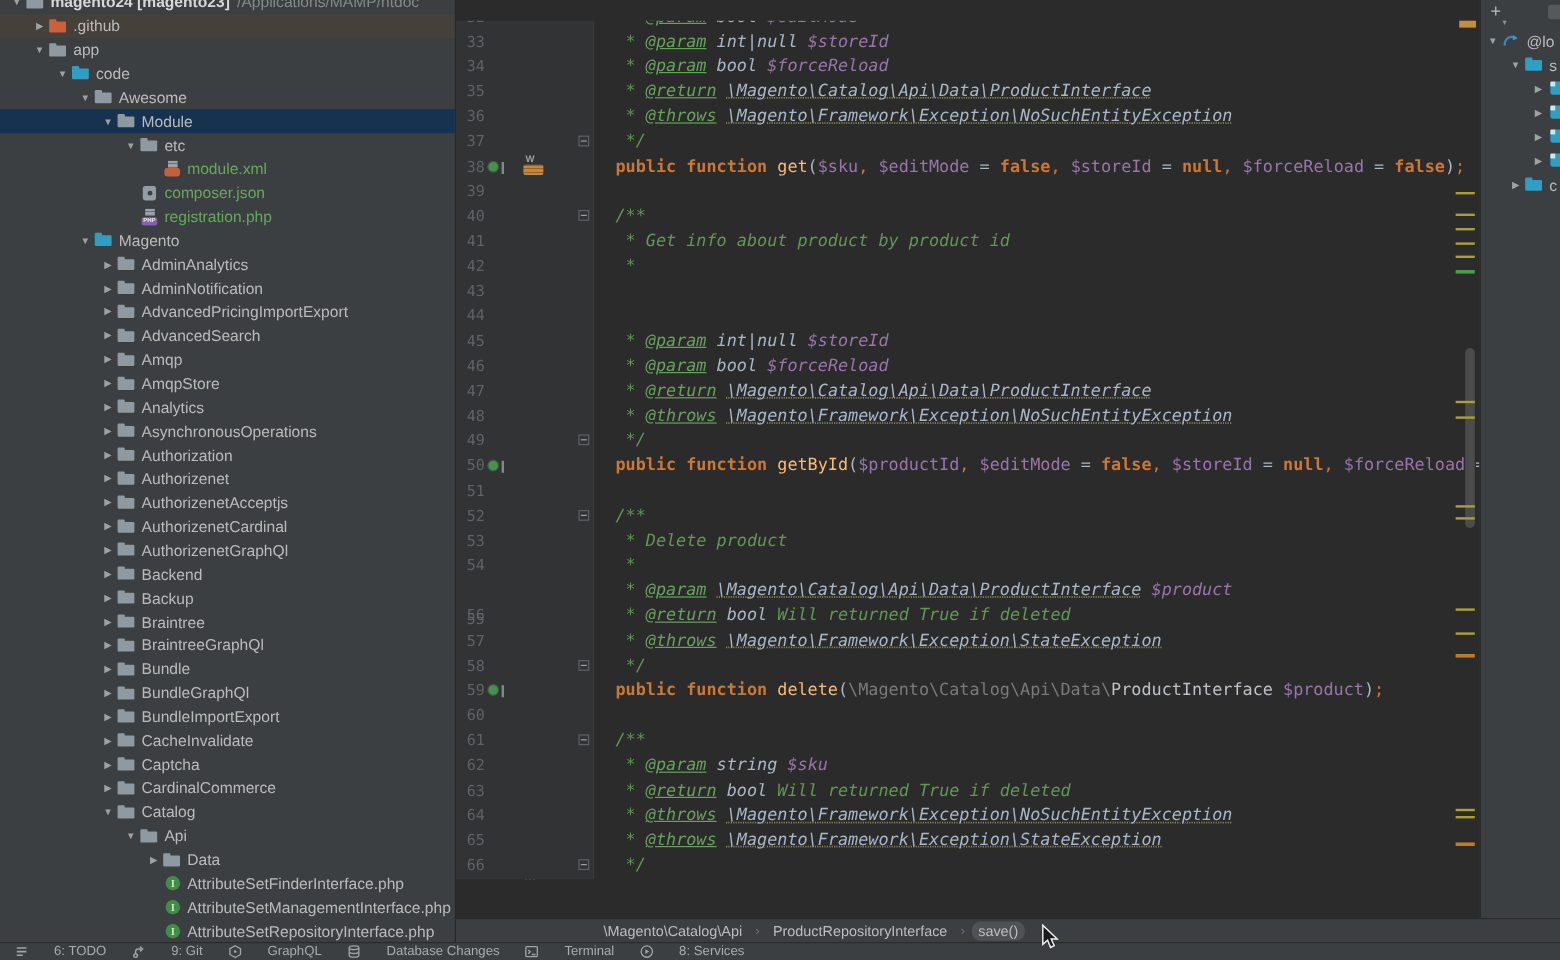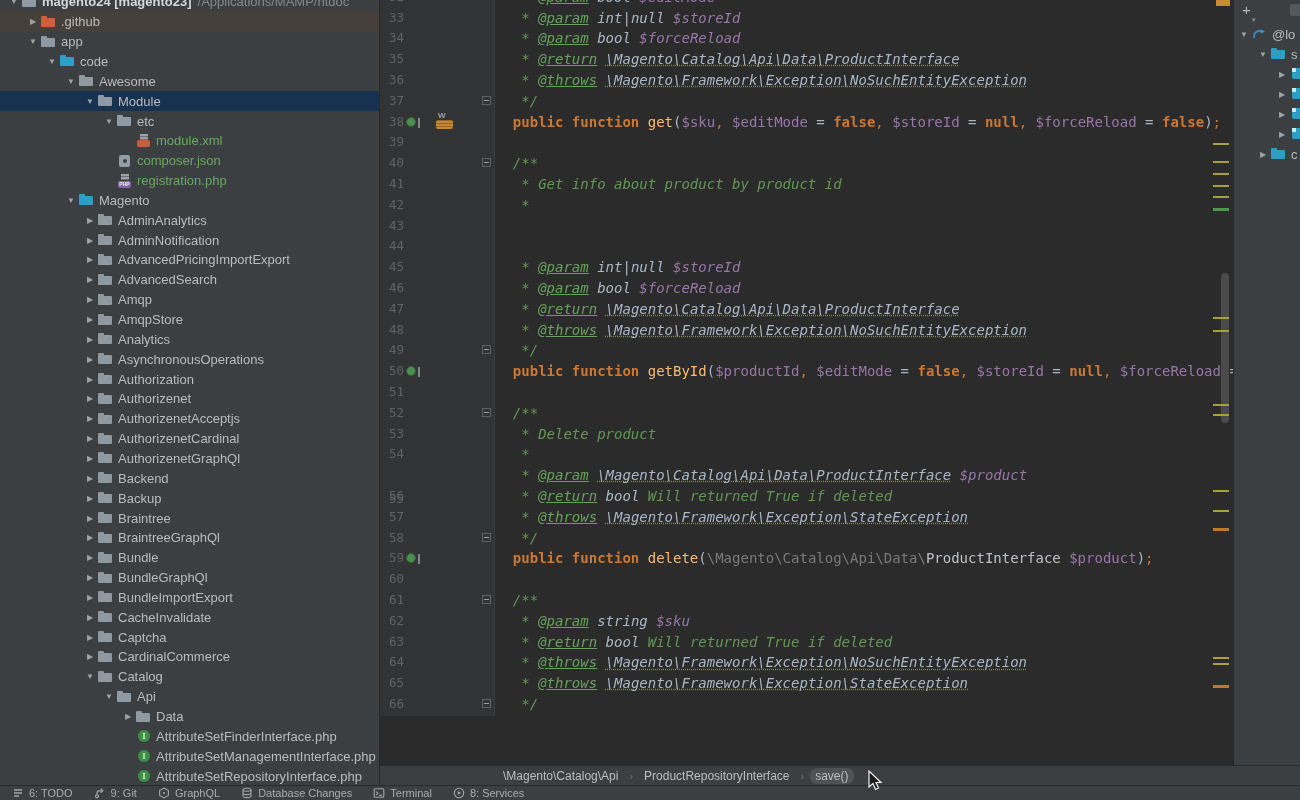--- a/index.html
+++ b/index.html
@@ -1,21 +1,21 @@
 <!DOCTYPE html>
 <html><head>
 <meta charset="utf-8">
 <style>
   html,body{margin:0;padding:0;width:1300px;height:800px;overflow:hidden;background:#2B2B2B;
     font-family:"Liberation Sans",sans-serif;}
   *{box-sizing:border-box}
   
   #project-panel{position:absolute;left:0;top:0;width:380px;height:785px;background:#3C3F41;
     border-right:1px solid #282828;overflow:hidden}
-  #editor{position:absolute;left:380px;top:0;width:853px;height:716px;background:#2B2B2B;overflow:hidden}
+  #editor{position:absolute;left:380px;top:17px;width:853px;height:716px;background:#2B2B2B;overflow:hidden}
   #gutter{position:absolute;left:0;top:0;width:115px;height:100%;background:#313335;border-right:1px solid #393B3D}
   #code-area{position:absolute;left:115px;top:0;right:0;height:100%;overflow:hidden}
   #stripe{position:absolute;right:0;top:0;width:24px;height:100%}
   #right-panel{position:absolute;left:1233px;top:0;right:0;height:765px;background:#3C3F41;border-left:1px solid #282828;overflow:hidden}
   #breadcrumbs{position:absolute;left:380px;right:0;top:765px;height:20px;background:#3C3F41;
     border-top:1px solid #2A2A2A;display:flex;align-items:center;padding-left:118px;
     font-size:12px;color:#BBBEC1;white-space:nowrap}
   #status-bar{position:absolute;left:0;right:0;bottom:0;height:15px;background:#3C3F41;border-top:1px solid #2A2A2A;
     display:flex;align-items:center;gap:21px;padding-left:12px;font-size:11px;color:#A7ACAF}
   
@@ -71,21 +71,21 @@
   
   .mark{position:absolute;left:4px;width:16px;height:2px;background:#A8A03A}
   .mark.g{background:#4A9A4A;height:3px}
   .mark.o{background:#BE7A2C;height:3px}
   .mark.top{left:7px;width:14px;height:6px;background:#C49036}
   #thumb{position:absolute;left:12px;width:8px;top:273px;height:150px;background:rgba(190,190,190,.22);border-radius:4px}
   
   .bc-item{padding:1px 5px;border-radius:7px}
   .bc-item.pill{background:#4E5254}
   .bc-sep{color:#6E7377;margin:0 6px;font-size:11px}
-  .sb-item{display:flex;align-items:center;gap:5px;white-space:nowrap}
+  .sb-item{display:flex;align-items:center;gap:21px;white-space:nowrap}
   .sb-item svg{flex:none}
   
   #rp-toolbar{position:absolute;left:0;right:0;top:0;height:22px;color:#B6BBBE}
   #rp-add{position:absolute;left:8px;top:0;font:15px/20px "Liberation Sans",sans-serif}
   #rp-add::after{content:"▾";font-size:7px;position:absolute;left:10px;top:10px;color:#8C9194}
   #rp-part{position:absolute;right:-4px;top:4px;width:14px;height:12px;background:#55595B;border-radius:2px}
   .rrow{position:absolute;left:0;width:100%;height:20px;display:flex;align-items:center;
     font-size:13px;color:#BBBBBB;white-space:nowrap;overflow:hidden}
   #cursor{position:absolute;left:868px;top:770px;z-index:50}
 </style>

